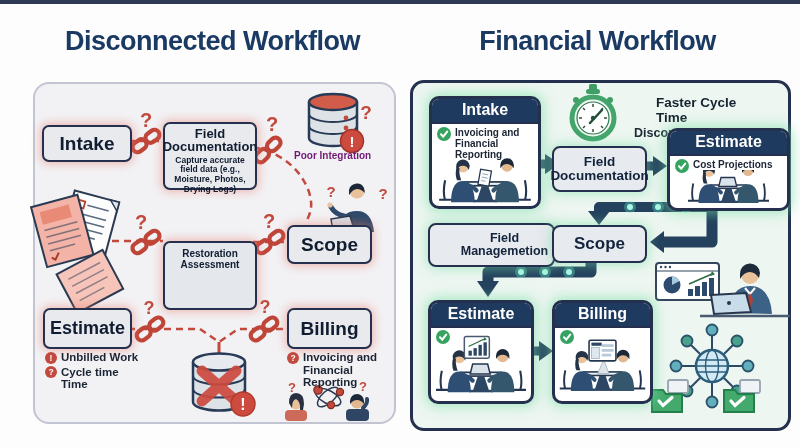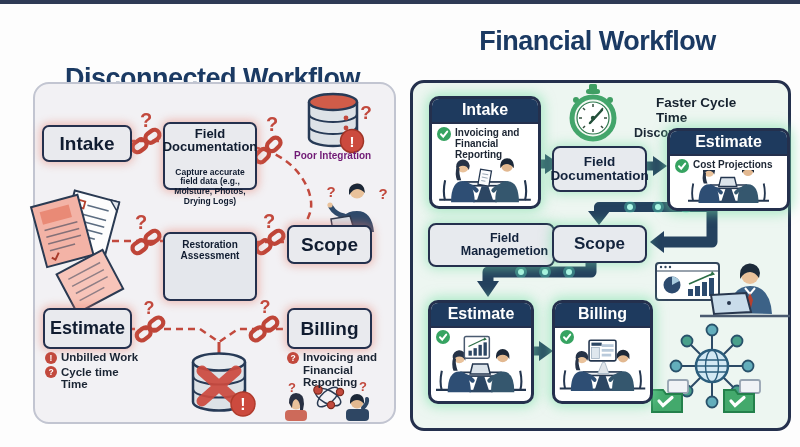--- a/index.html
+++ b/index.html
@@ -12,21 +12,21 @@
   .panel-left{left:33px;top:82px;width:359px;height:338px;background:#f2f1f4;border:2px solid #c2c5d1;}
   .panel-right{left:410px;top:80px;width:375px;height:345px;background:#edf6f1;border:3px solid #24304d;border-radius:14px;}
   #art{position:absolute;left:0;top:0;width:800px;height:447px;z-index:2;pointer-events:none;}
   
   .box{position:absolute;z-index:3;background:#e9eaee;border:2.5px solid #24304d;border-radius:7px;
        box-shadow:0 0 9px 2px rgba(233,120,102,.45);color:#101c30;font-weight:700;
        display:flex;align-items:center;justify-content:center;text-align:center;}
   .box-big{font-size:19px;}
   .fdoc{flex-direction:column;justify-content:flex-start;padding-top:3px;}
   .fdoc .t{font-size:13px;line-height:1.02;}
-  .fdoc .n{font-size:8.5px;font-weight:600;line-height:1.15;margin-top:14px;padding:0 2px;}
+  .fdoc .n{font-size:8.5px;font-weight:600;line-height:1.15;margin-top:2px;padding:0 2px;}
   .assess{flex-direction:column;justify-content:flex-start;background:#e4e7ec;}
   .assess .t{font-size:10px;margin-top:5px;}
   .assess .n{font-size:10px;margin-top:17px;}
   .minilabel{position:absolute;z-index:3;font-size:10px;font-weight:600;color:#701a75;text-align:left;}
   .bullets{position:absolute;z-index:3;}
   .brow{display:flex;align-items:flex-start;margin-bottom:2px;}
   .bicon{width:12px;height:12px;border-radius:50%;background:#c2493d;color:#fff;font-size:8.5px;
          font-weight:700;display:flex;align-items:center;justify-content:center;flex:0 0 auto;margin-right:4px;margin-top:0.5px;}
   .btext{font-size:11.5px;font-weight:700;color:#1a2433;line-height:1.1;}
   
@@ -50,21 +50,21 @@
   svg text{font-family:"Liberation Sans",sans-serif;font-weight:700;}
   .qm{fill:#c2493d;}
   .bang{fill:#ffffff;}
 </style>
 </head>
 <body>
 
 <div id="stage">
   <div class="topstrip"></div>
 
-  <div class="title" style="left:33px;width:359px;margin-top:37px;">Disconnected Workflow</div>
+  <div class="title" style="left:33px;width:359px;">Disconnected Workflow</div>
   <div class="title" style="left:410px;width:375px;">Financial Workflow</div>
 
   <div class="panel panel-left"></div>
   <div class="panel panel-right"></div>
 
   <svg width="0" height="0" style="position:absolute" aria-hidden="true">
     <defs>
       <g id="g-chain" fill="none" stroke="#bf4538" stroke-width="4.2">
         <rect x="-15.5" y="-5" width="15" height="10" rx="5"></rect>
         <rect x="0.5" y="-5" width="15" height="10" rx="5"></rect>
@@ -310,21 +310,21 @@
 
   <div class="box box-big" style="left:42px;top:125px;width:86px;height:33px;">Intake</div>
 
   <div class="box fdoc" style="left:163px;top:122px;width:90px;height:61px;">
     <div class="t">Field Documentation</div>
     <div class="n">Capture accurate field data (e.g., Moisture, Photos, Drying Logs)</div>
   </div>
 
   <div class="minilabel" style="left:294px;top:150px;width:88px;">Poor Integration</div>
 
-  <div class="box assess" style="left:163px;top:232px;width:90px;height:65px;">
+  <div class="box assess" style="left:163px;top:241px;width:90px;height:65px;">
     <div class="t">Restoration Assessment</div>
   </div>
 
   <div class="box box-big" style="left:287px;top:225px;width:81px;height:35px;">Scope</div>
 
   <div class="box box-big" style="left:43px;top:308px;width:85px;height:37px;font-size:18px;">Estimate</div>
 
   <div class="bullets" style="left:45px;top:351px;width:100px;">
     <div class="brow">
       <span class="bicon">!</span>

